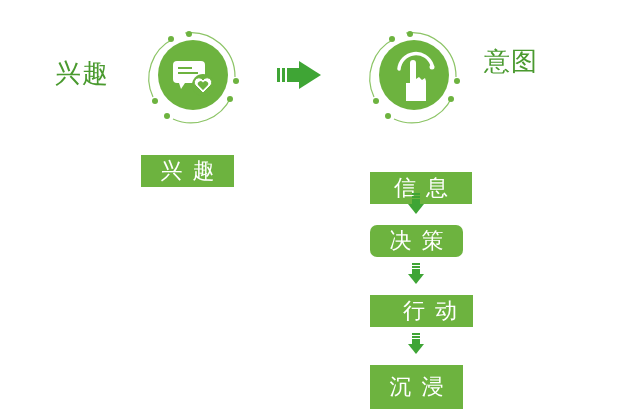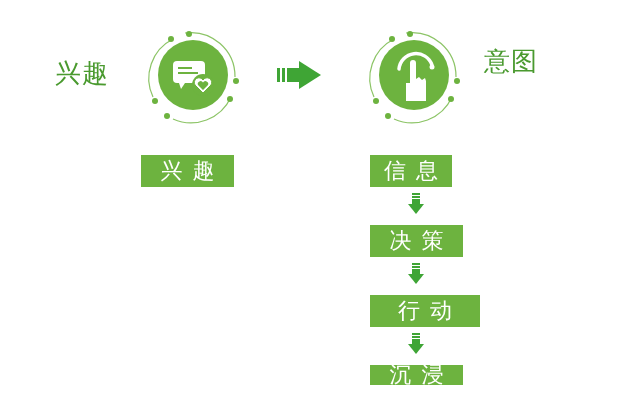--- a/index.html
+++ b/index.html
@@ -68,37 +68,37 @@
     <circle cx="24" cy="91" r="3" fill="#6db33f"></circle>
     <circle cx="50" cy="50" r="35" fill="#6db33f"></circle>
     <path d="M 35 44 A 17 17 0 0 1 68 40" fill="none" stroke="#ffffff" stroke-width="3.5" stroke-linecap="round"></path>
     <circle cx="68" cy="42" r="2.5" fill="#ffffff"></circle>
     <path d="M 42 76 L 42 58 L 46 58 L 46 38 A 3 3 0 0 1 52 38 L 52 54 L 55 52 L 58 55 L 61 53 L 62 56 L 62 76 Z" fill="#ffffff"></path>
   </svg>
 </div>
 
 <div class="label-big" style="left:484px; top:48px;">意图</div>
 
-<div class="box" style="left:370px; top:155px; width:82px; height:32px;">信息</div>
+<div class="box" style="left:370px; top:172px; width:102px; height:32px;">信息</div>
 <svg class="down-arrow" style="left:408px; top:193px;" viewBox="0 0 16 22">
   <rect x="4" y="0" width="8" height="2" fill="#3fa535"></rect>
   <rect x="4" y="3" width="8" height="2" fill="#3fa535"></rect>
   <rect x="4" y="6" width="8" height="5" fill="#3fa535"></rect>
   <polygon points="0,11 16,11 8,21" fill="#3fa535"></polygon>
 </svg>
 
-<div class="box" style="left:370px; top:225px; width:93px; height:32px;">决策</div>
+<div class="box" style="left:370px; top:225px; width:93px; height:32px;border-radius:7px;">决策</div>
 <svg class="down-arrow" style="left:408px; top:263px;" viewBox="0 0 16 22">
   <rect x="4" y="0" width="8" height="2" fill="#3fa535"></rect>
   <rect x="4" y="3" width="8" height="2" fill="#3fa535"></rect>
   <rect x="4" y="6" width="8" height="5" fill="#3fa535"></rect>
   <polygon points="0,11 16,11 8,21" fill="#3fa535"></polygon>
 </svg>
 
-<div class="box" style="left:370px; top:295px; width:110px; height:32px;">行动</div>
+<div class="box" style="left:370px; top:295px; width:86px; height:32px;padding-left:17px;">行动</div>
 <svg class="down-arrow" style="left:408px; top:333px;" viewBox="0 0 16 22">
   <rect x="4" y="0" width="8" height="2" fill="#3fa535"></rect>
   <rect x="4" y="3" width="8" height="2" fill="#3fa535"></rect>
   <rect x="4" y="6" width="8" height="5" fill="#3fa535"></rect>
   <polygon points="0,11 16,11 8,21" fill="#3fa535"></polygon>
 </svg>
 
-<div class="box" style="left:370px; top:365px; width:93px; height:20px;">沉浸</div>
+<div class="box" style="left:370px; top:365px; width:93px; height:44px;">沉浸</div>
 
 </body></html>

